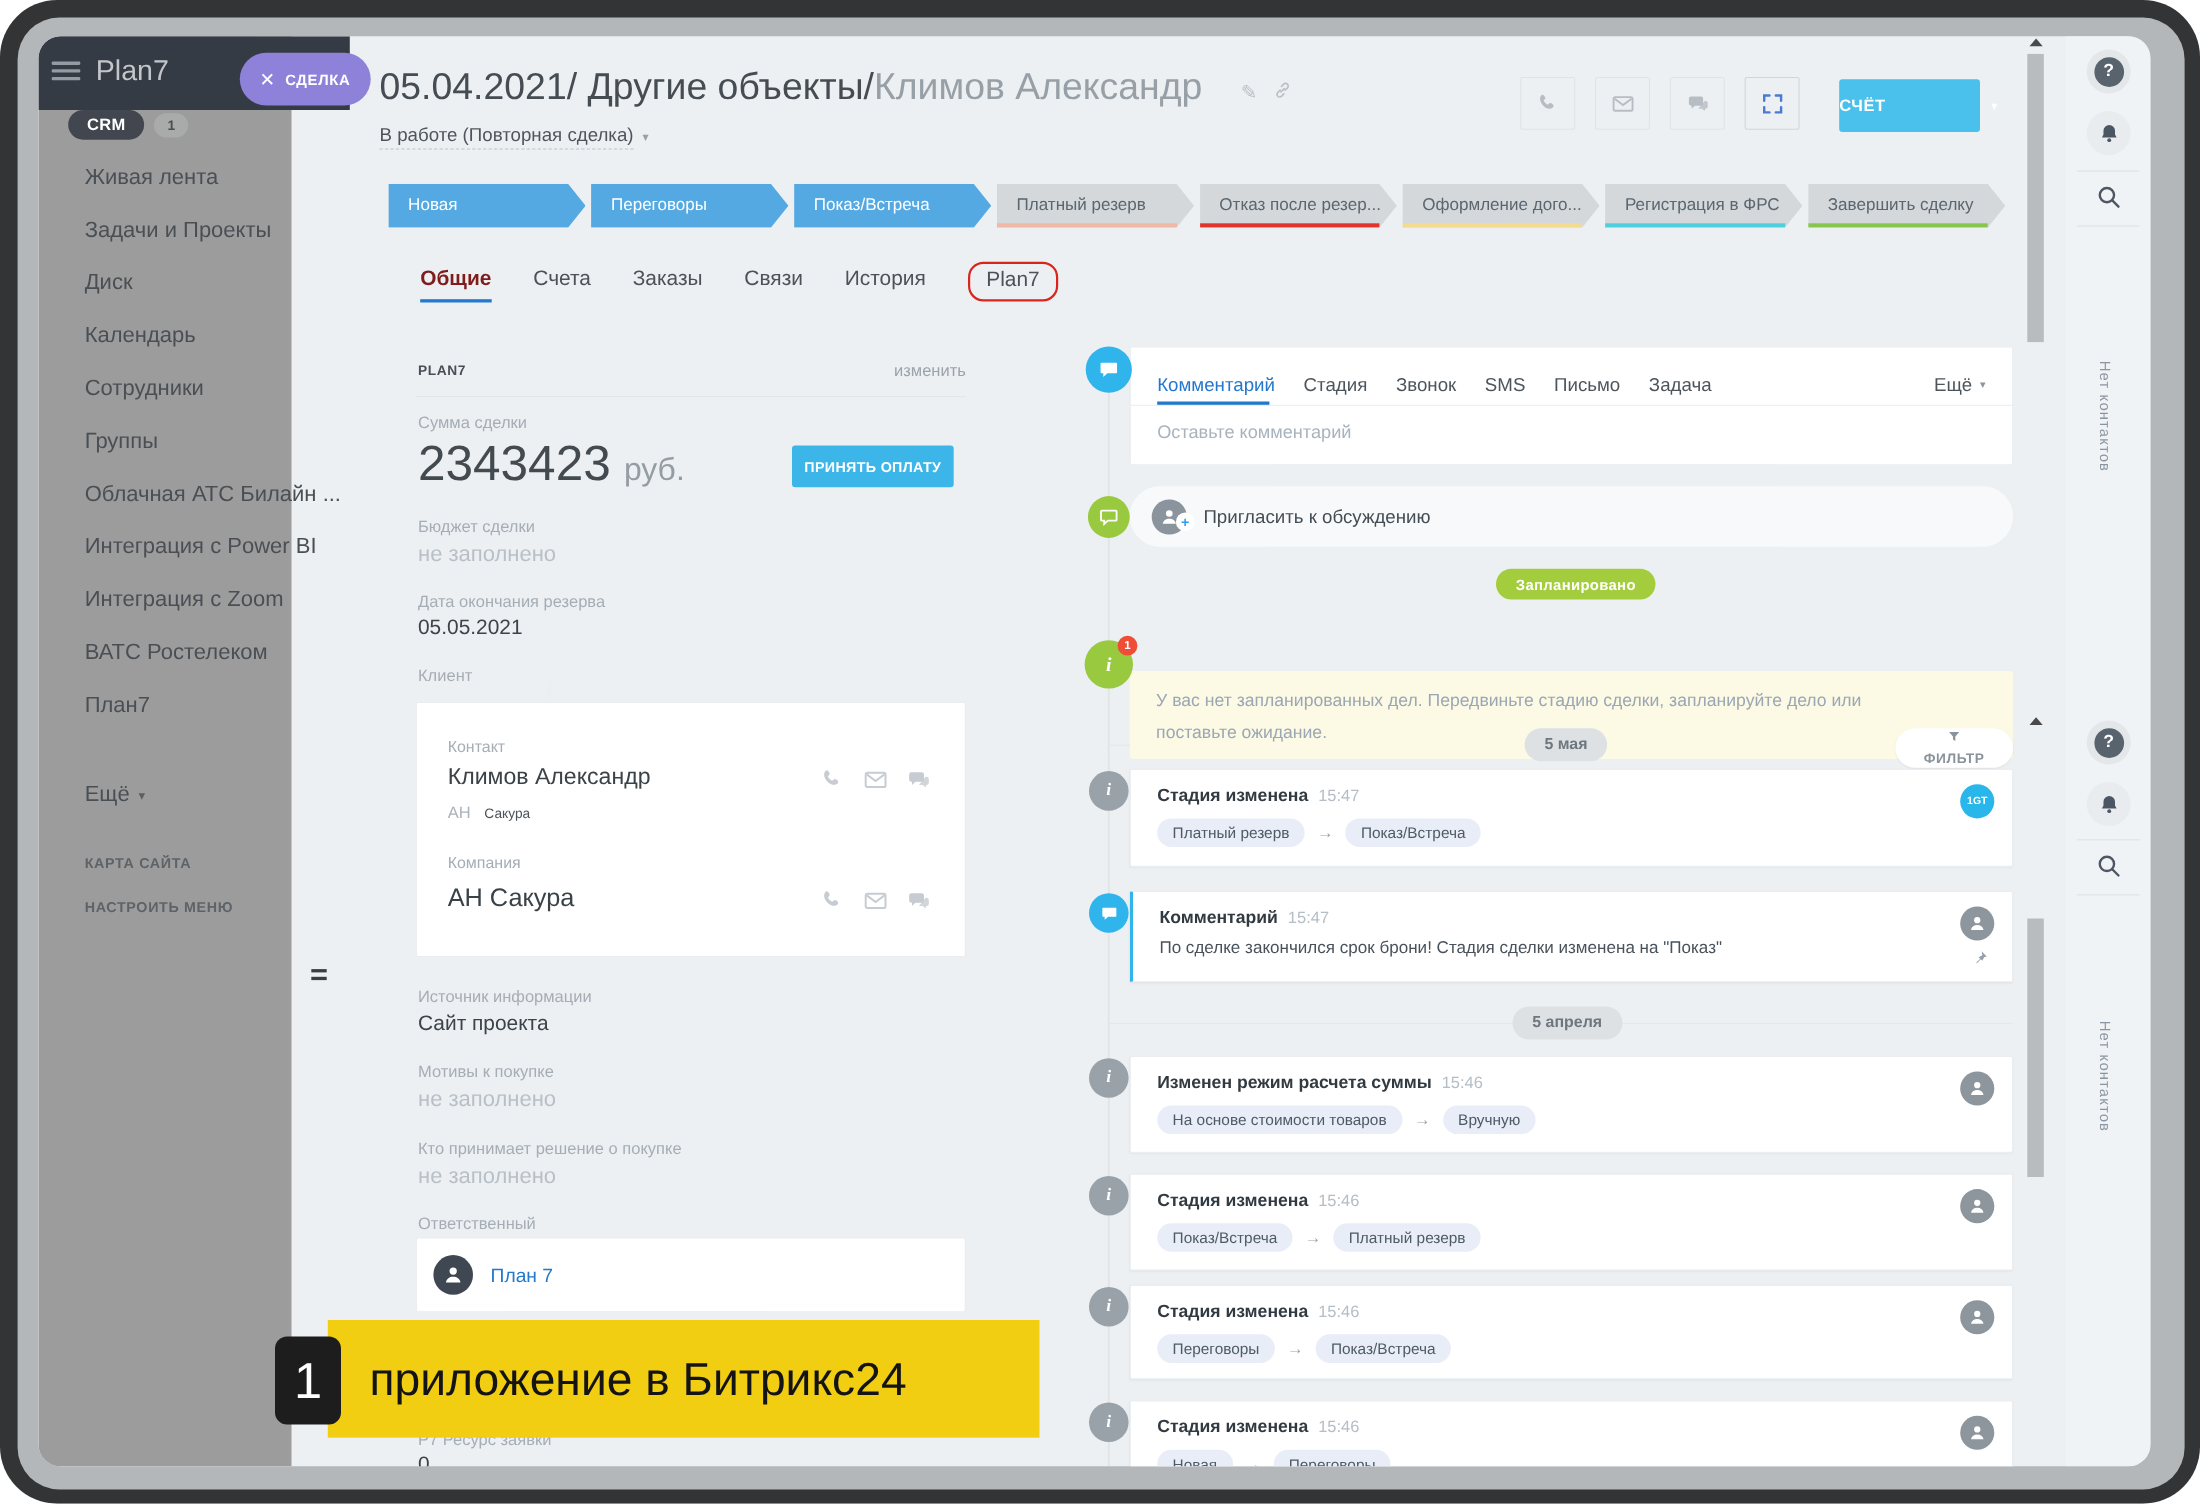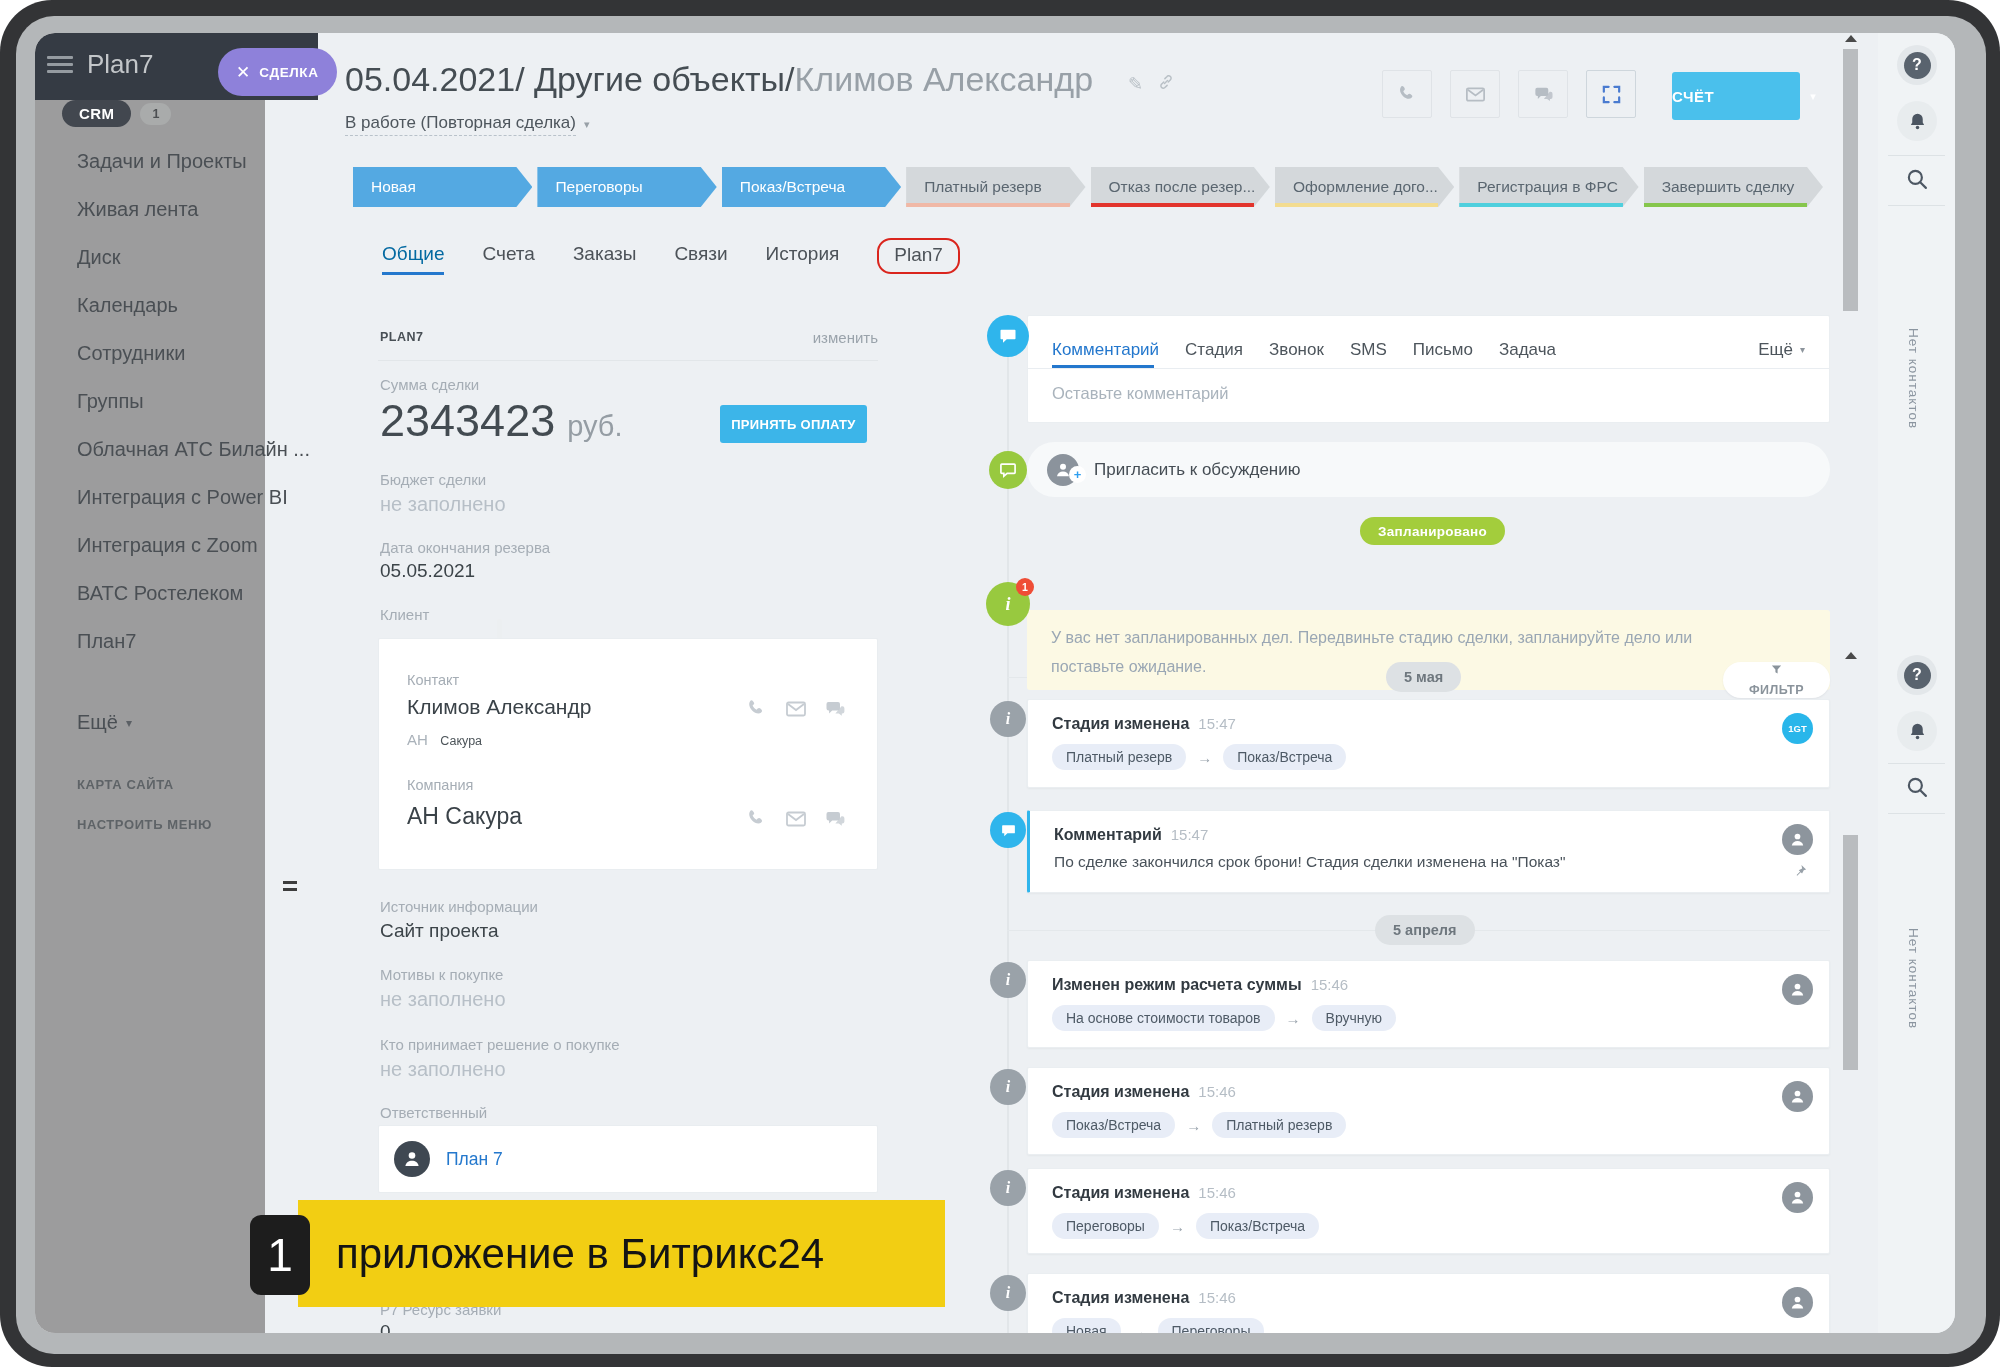--- a/index.html
+++ b/index.html
@@ -71,21 +71,21 @@
     display:flex; gap:5px; z-index:2; }
   .stage { position:relative; flex:1; background:#d4d8db; display:flex; align-items:center;
     padding-left:18px; font-size:15.5px; color:#5a6670; cursor:pointer;
     clip-path:polygon(0 0, calc(100% - 16px) 0, 100% 50%, calc(100% - 16px) 100%, 0 100%); }
   .stage.done { background:#54a9e2; color:#fff; }
   .stage-underline { position:absolute; left:0; right:16px; bottom:0; height:4px; background:transparent; }
 
   
   .tabs { position:absolute; left:347px; top:210px; display:flex; align-items:center; gap:38px; z-index:2; }
   .tab { font-size:19px; color:#4c5258; cursor:pointer; position:relative; padding-bottom:10px; }
-  .tab.active { color:#0369a1; }
+  .tab.active { color:#7f1d1d;font-weight:bold; }
   .tab.active::after { content:""; position:absolute; left:0; right:0; bottom:0; height:3px; background:#2478cd; }
   .tab.hl { border:2px solid #da251d; border-radius:14px; padding:4px 15px 6px; margin-top:-6px; }
 
   
   .lp { position:absolute; }
   .lbl-sm { font-size:15px; color:#a5adb5; }
   .val-dark { color:#3c4449; }
   .val-empty { color:#b7bfc7; }
   .panel-head { position:absolute; left:345px; top:297px; font-size:12.5px; font-weight:bold;
     color:#484f55; letter-spacing:.5px; }
@@ -214,22 +214,22 @@
   <div class="frame"></div>
   <div class="bezel"></div>
   <div class="screen">
 
     <aside class="sidebar">
       <div class="crm-row">
         <span class="crm-pill">CRM</span>
         <span class="crm-count">1</span>
       </div>
       <nav class="side-menu">
+        <div class="side-item">Живая лента</div>
         <div class="side-item">Задачи и Проекты</div>
-        <div class="side-item">Живая лента</div>
         <div class="side-item">Диск</div>
         <div class="side-item">Календарь</div>
         <div class="side-item">Сотрудники</div>
         <div class="side-item">Группы</div>
         <div class="side-item">Облачная АТС Билайн ...</div>
         <div class="side-item">Интеграция с Power BI</div>
         <div class="side-item">Интеграция с Zoom</div>
         <div class="side-item">ВАТС Ростелеком</div>
         <div class="side-item">
           <span>План7</span>

